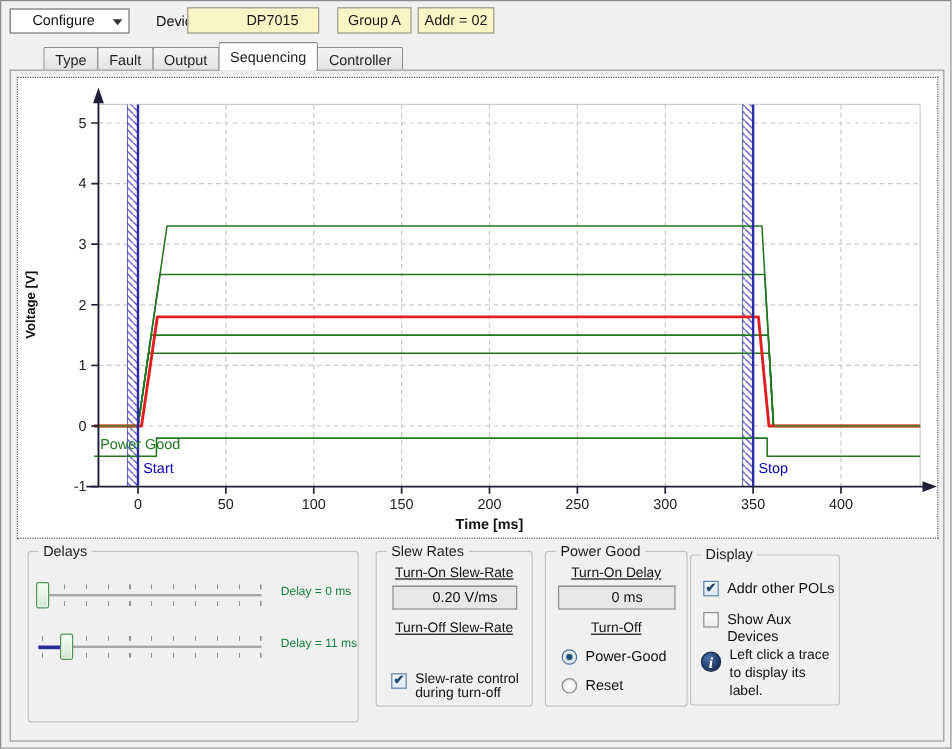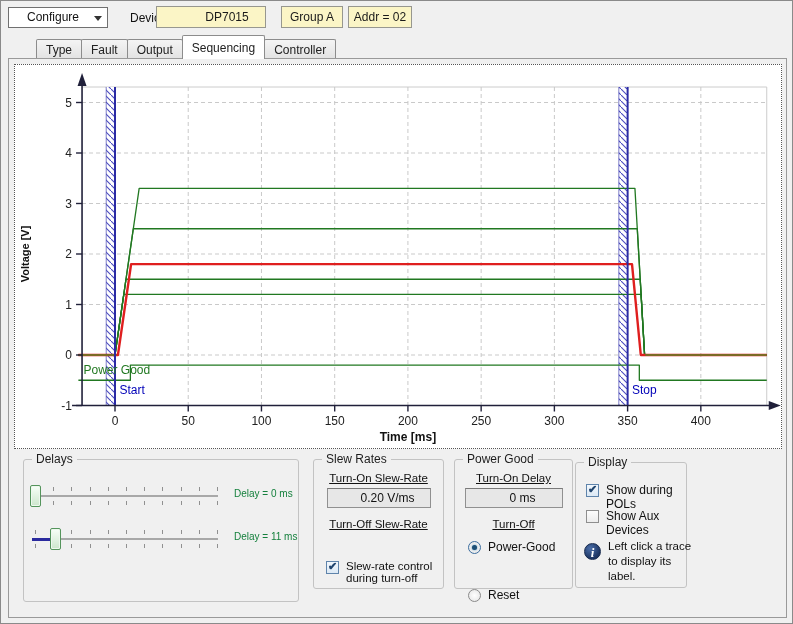--- a/index.html
+++ b/index.html
@@ -262,31 +262,31 @@
 
     <div class="groupbox" style="left:445px; top:400px; width:119px; height:130px;">
       <span class="gb-title">Power Good</span>
       <div class="centerlabel" style="top:12px;">Turn-On Delay</div>
       <div class="vfield" style="left:10px; top:28px; width:98px;">0 ms</div>
       <div class="centerlabel" style="top:58px;">Turn-Off</div>
       <div class="checkrow selected" id="radio0" style="left:13px; top:80px; width:100px; height:16px;">
         <span class="radio"></span>
         <span class="cb-label">Power-Good</span>
       </div>
-      <div class="checkrow" id="radio1" style="left:13px; top:104px; width:100px; height:16px;margin-top:24px;">
+      <div class="checkrow" id="radio1" style="left:13px; top:104px; width:100px; height:16px;">
         <span class="radio"></span>
         <span class="cb-label">Reset</span>
       </div>
     </div>
 
-    <div class="groupbox" style="left:566px; top:403px; width:112px; height:126px;">
+    <div class="groupbox" style="left:566px; top:403px; width:125px; height:126px;">
       <span class="gb-title">Display</span>
       <div class="checkrow checked" id="dispCheck0" style="left:10px; top:20px; width:110px; height:16px;">
         <span class="cbox"></span>
-        <span class="cb-label">Show during POLs</span>
+        <span class="cb-label">Addr other POLs</span>
       </div>
       <div class="checkrow" id="dispCheck1" style="left:10px; top:46px; width:110px; height:16px;">
         <span class="cbox"></span>
         <span class="cb-label">Show Aux Devices</span>
       </div>
       <span class="info-icon" style="left:8px; top:80px;"></span>
       <div class="info-text" style="left:32px; top:76px; width:88px;">Left click a trace to display its label.</div>
     </div>
 
   </div>

